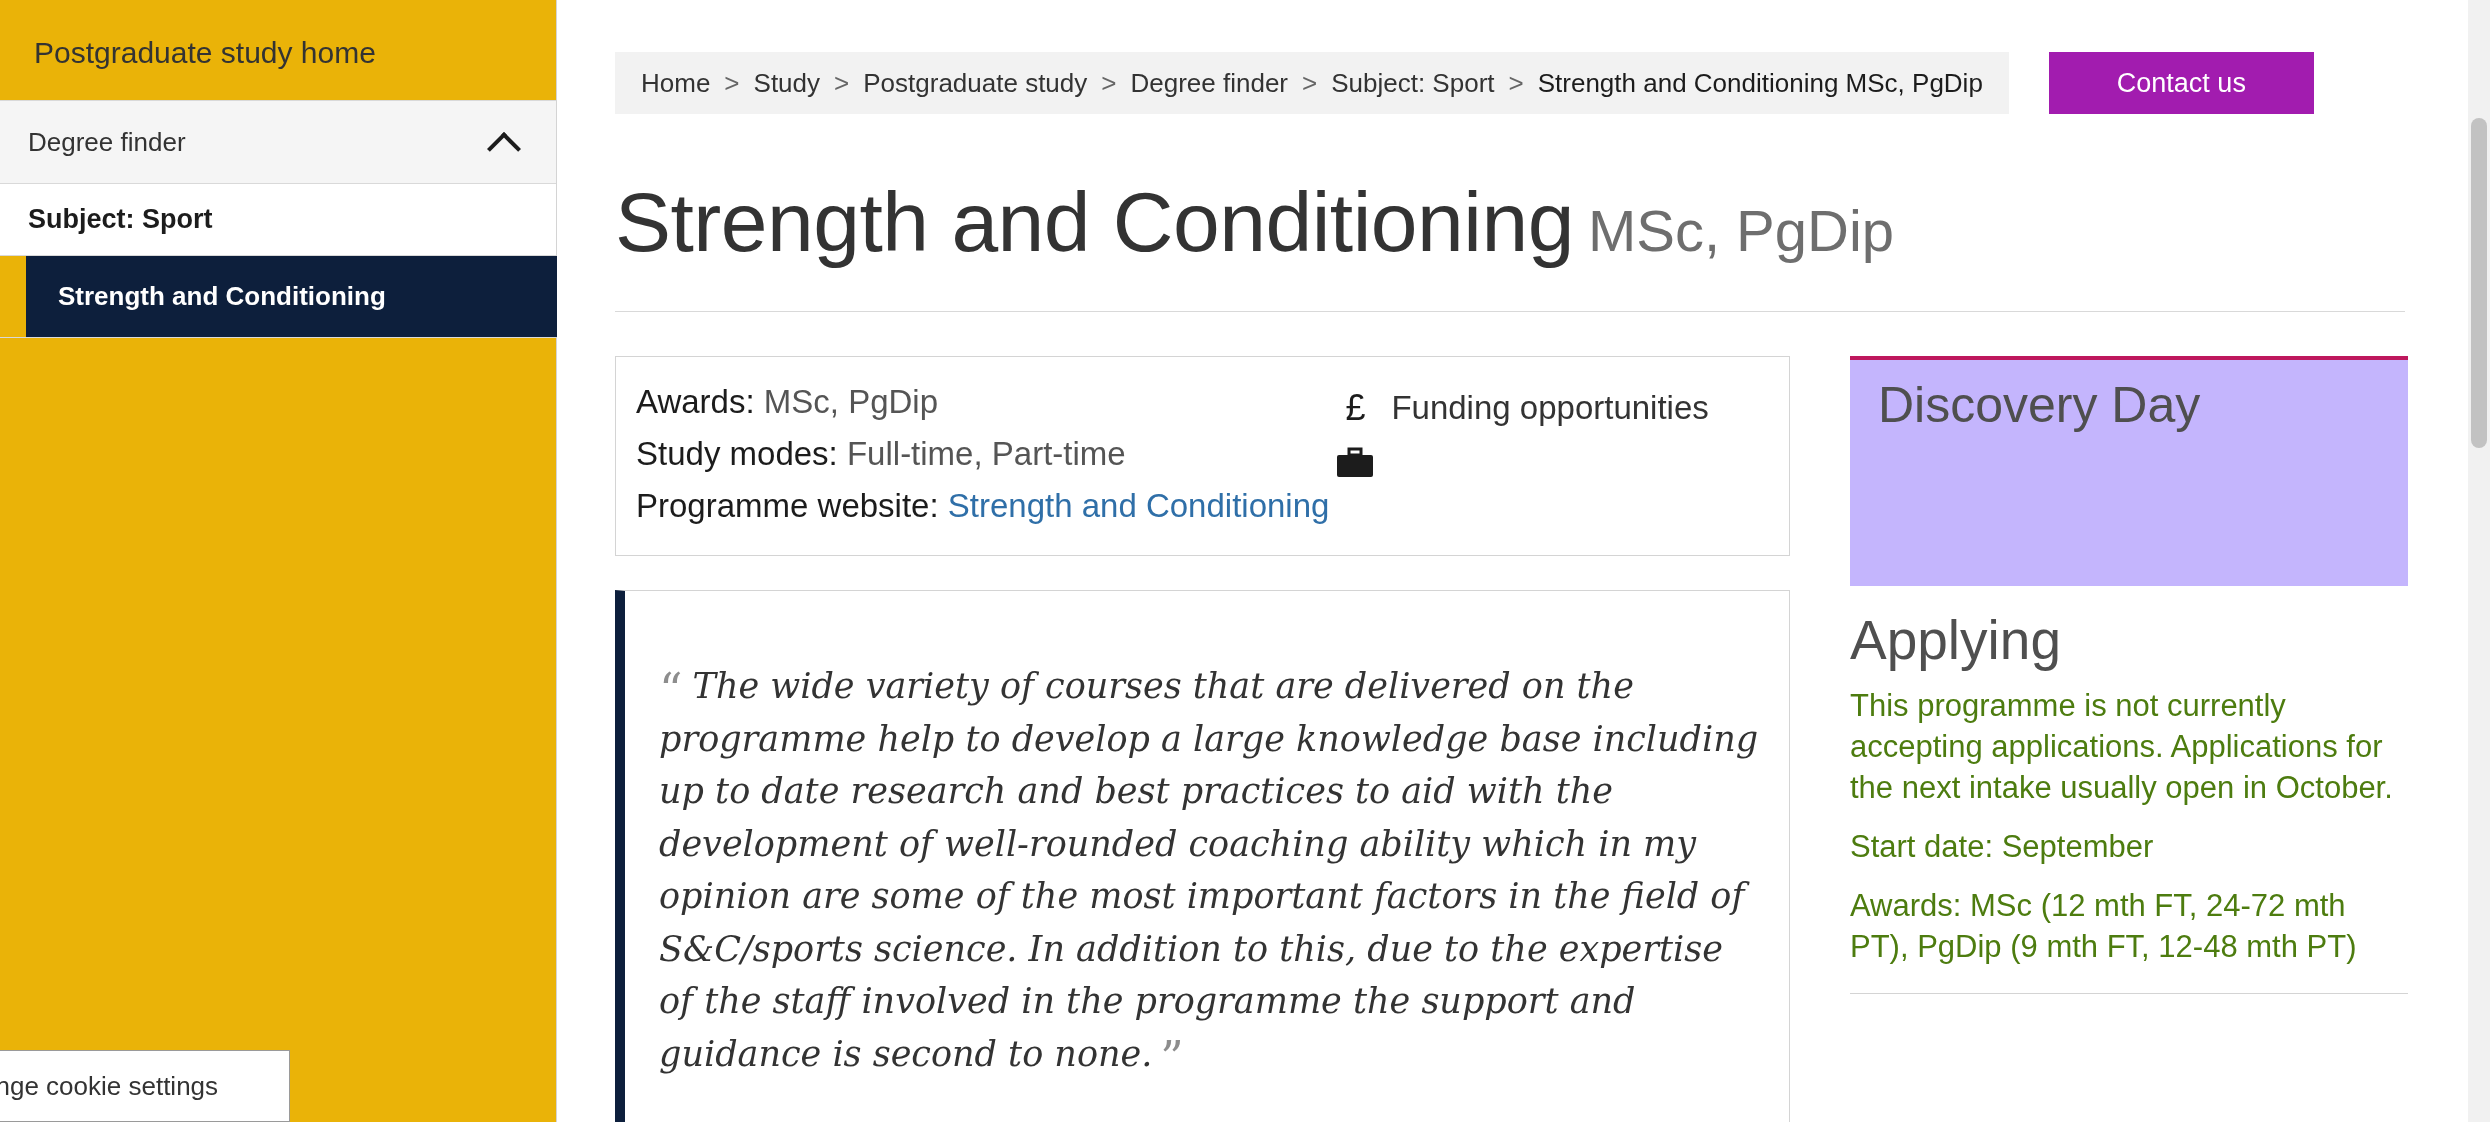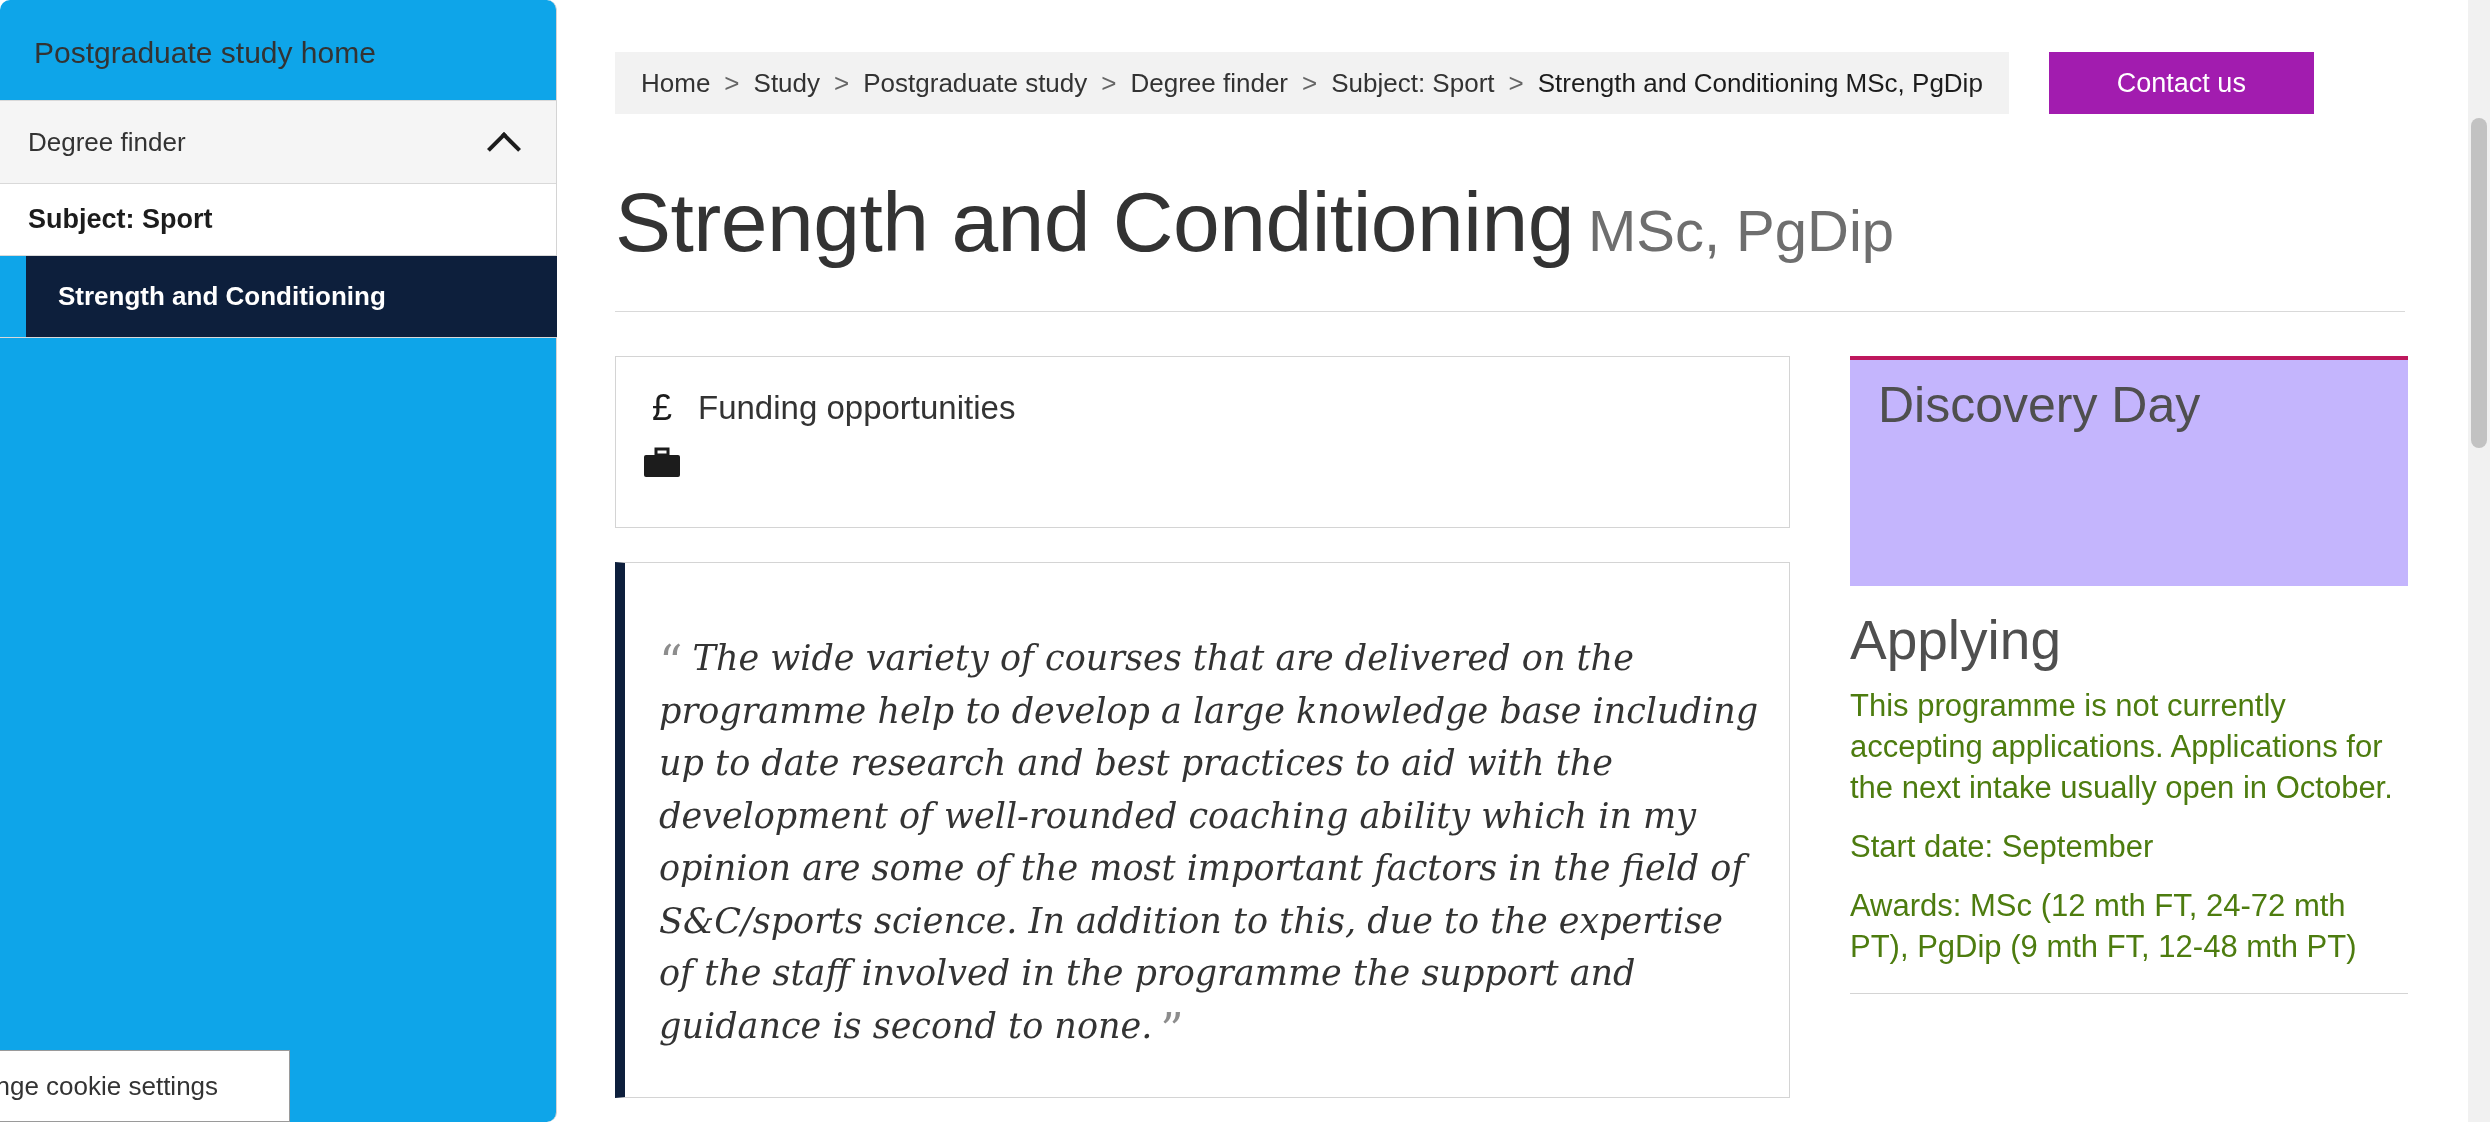--- a/index.html
+++ b/index.html
@@ -15,24 +15,23 @@
     width: 2490px;
     height: 1122px;
     background: #ffffff;
     display: flex;
   }
 
   
   .sidebar {
     width: 557px;
     flex: 0 0 557px;
-    background: #0ea5e9;
+    background: #eab308;
     border-right: 1px solid #d4d4d4;
     position: relative;
-    border-radius: 10px;
   }
   .sidebar-home {
     padding: 36px 34px 30px 34px;
     font-size: 30px;
     color: #333333;
     border-bottom: 1px solid #d9d9d9;
     font-weight: 400;
   }
   .sidebar-section {
     display: flex;
@@ -342,20 +341,34 @@
 
     <div class="title-wrap">
       <h1 class="title-main">Strength and Conditioning</h1><span class="title-sub">MSc, PgDip</span>
     </div>
 
     <div class="content-row">
 
       <div class="content-left">
 
         <section class="keyfacts">
+          <div class="kf-left">
+            <div class="kf-line">
+              <span class="kf-label">Awards:</span>
+              <span class="kf-val">MSc, PgDip</span>
+            </div>
+            <div class="kf-line">
+              <span class="kf-label">Study modes:</span>
+              <span class="kf-val">Full-time, Part-time</span>
+            </div>
+            <div class="kf-line">
+              <span class="kf-label">Programme website:</span>
+              <a href="#" class="kf-link">Strength and Conditioning</a>
+            </div>
+          </div>
           <div class="kf-right">
             <div class="kf-item">
               <span class="kf-icon">£</span>
               <span>Funding opportunities</span>
             </div>
             <div class="kf-item">
               <span class="kf-icon">
                 <svg width="40" height="32" viewBox="0 0 40 32">
                   <rect x="14" y="2" width="12" height="6" fill="none" stroke="#1c1c1c" stroke-width="3"></rect>
                   <rect x="2" y="8" width="36" height="22" rx="2" fill="#1c1c1c"></rect>

